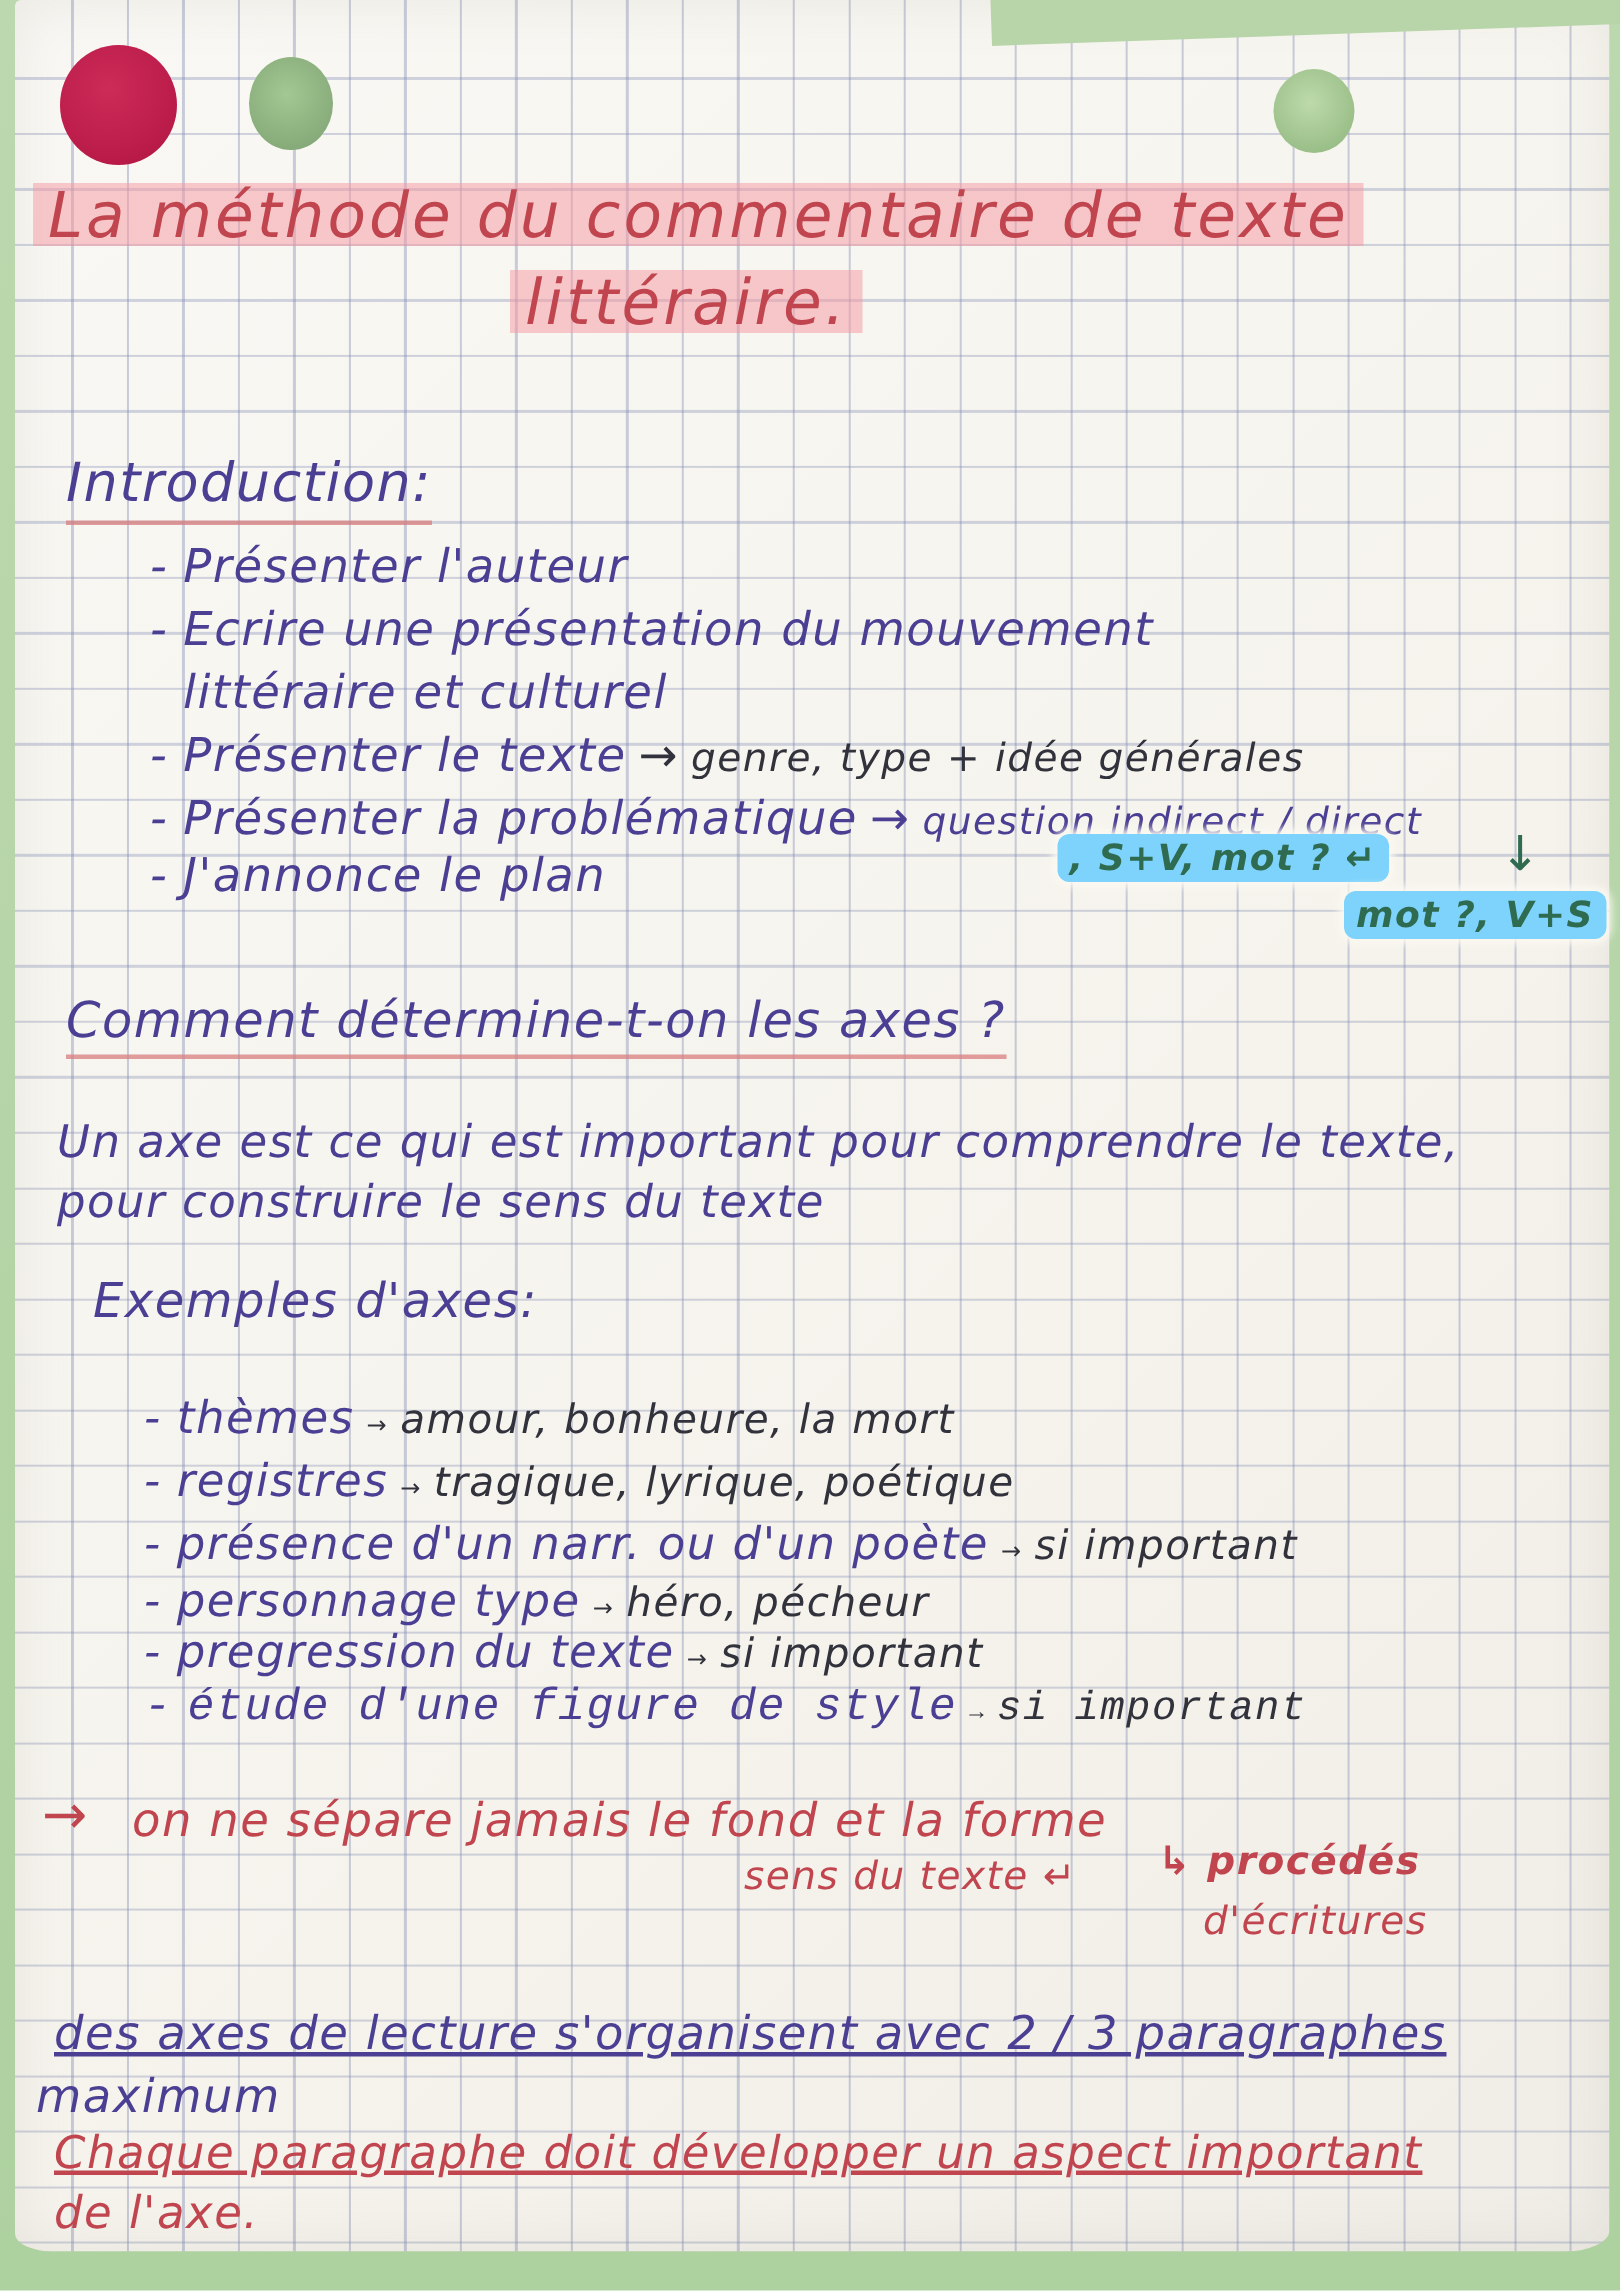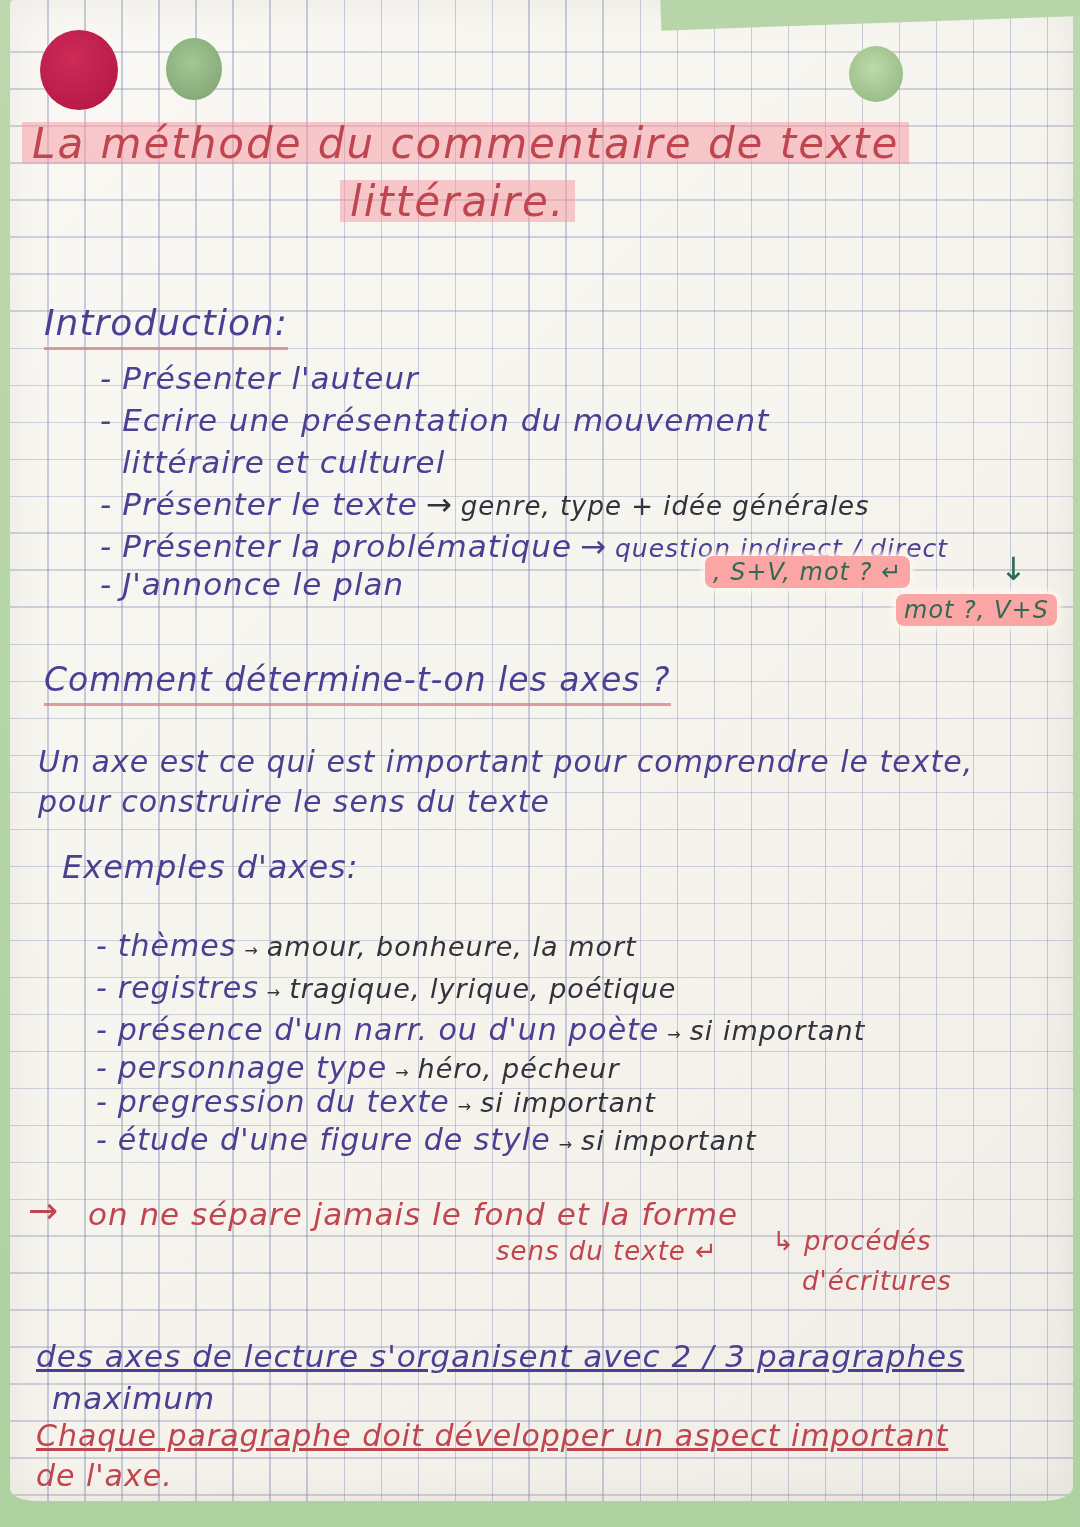--- a/index.html
+++ b/index.html
@@ -69,22 +69,23 @@
   .h-intro{left:44px;top:282px;margin-top:20px;}
   .h-axes{left:44px;top:660px;font-size:33px;}
   .line{font-size:31px;}
   .dash{margin-right:10px;}
   .arrow{margin:0 8px;font-style:normal;}
   .note-black{color:var(--ink-black);font-size:26px;}
   .note-purple{color:var(--ink-purple);font-size:25px;}
   .ink-black{color:var(--ink-black);}
   .green-note{
     font-size:24px;color:var(--ink-green);
-    background:#fca5a5;padding:2px 8px;border-radius:8px;
+    background:#7dd3fc;padding:2px 8px;border-radius:8px;
     box-shadow:0 0 6px 3px #fbf9f1;
+    font-weight:bold;
   }
   .para{font-size:30px;}
   .ex-label{font-size:30px;}
   .ex-note{font-size:27px;color:var(--ink-black);}
   .red-line{color:var(--ink-red);}
   .big-arrow{font-size:36px;font-style:normal;color:var(--ink-red);}
 </style>
 </head>
 <body>
 
@@ -126,24 +127,24 @@
 <div class="hw" style="left:96px;top:928px;"><span class="dash ex-label">-</span><span class="ex-label">thèmes</span><span class="arrow ink-black">→</span><span class="ex-note">amour, bonheure, la mort</span></div>
 
 <div class="hw" style="left:96px;top:970px;"><span class="dash ex-label">-</span><span class="ex-label">registres</span><span class="arrow ink-black">→</span><span class="ex-note">tragique, lyrique, poétique</span></div>
 
 <div class="hw" style="left:96px;top:1012px;"><span class="dash ex-label">-</span><span class="ex-label">présence d'un narr. ou d'un poète</span><span class="arrow ink-black">→</span><span class="ex-note">si important</span></div>
 
 <div class="hw" style="left:96px;top:1050px;"><span class="dash ex-label">-</span><span class="ex-label">personnage type</span><span class="arrow ink-black">→</span><span class="ex-note">héro, pécheur</span></div>
 
 <div class="hw" style="left:96px;top:1084px;"><span class="dash ex-label">-</span><span class="ex-label">pregression du texte</span><span class="arrow ink-black">→</span><span class="ex-note">si important</span></div>
 
-<div class="hw" style="left:96px;top:1122px;"><span class="dash ex-label">-</span><span class="ex-label">étude d'une figure de style</span><span class="arrow ink-black">→</span><span class="ex-note">si important</span></div>
+<div class="hw" style="left:96px;top:1122px;font-family:Liberation Mono, monospace;"><span class="dash ex-label">-</span><span class="ex-label">étude d'une figure de style</span><span class="arrow ink-black">→</span><span class="ex-note">si important</span></div>
 
 <div class="hw big-arrow" style="left:28px;top:1190px;">→</div>
 <div class="hw red-line" style="left:88px;top:1196px;font-size:31px;">on ne sépare jamais le fond et la forme</div>
 <div class="hw red-line" style="left:496px;top:1236px;font-size:26px;">sens du texte ↵</div>
-<div class="hw red-line" style="left:772px;top:1226px;font-size:26px;">↳ procédés</div>
+<div class="hw red-line" style="left:772px;top:1226px;font-size:26px;font-weight:bold;">↳ procédés</div>
 <div class="hw red-line" style="left:802px;top:1266px;font-size:26px;">d'écritures</div>
 
 <div class="hw" style="left:36px;top:1338px;font-size:31px;text-decoration:underline;">des axes de lecture s'organisent avec 2 / 3 paragraphes</div>
-<div class="hw" style="left:52px;top:1380px;font-size:31px;">maximum</div>
+<div class="hw" style="left:24px;top:1380px;font-size:31px;">maximum</div>
 <div class="hw red-line" style="left:36px;top:1418px;font-size:30px;text-decoration:underline;">Chaque paragraphe doit développer un aspect important</div>
 <div class="hw red-line" style="left:36px;top:1458px;font-size:30px;">de l'axe.</div>
 
 </body></html>

